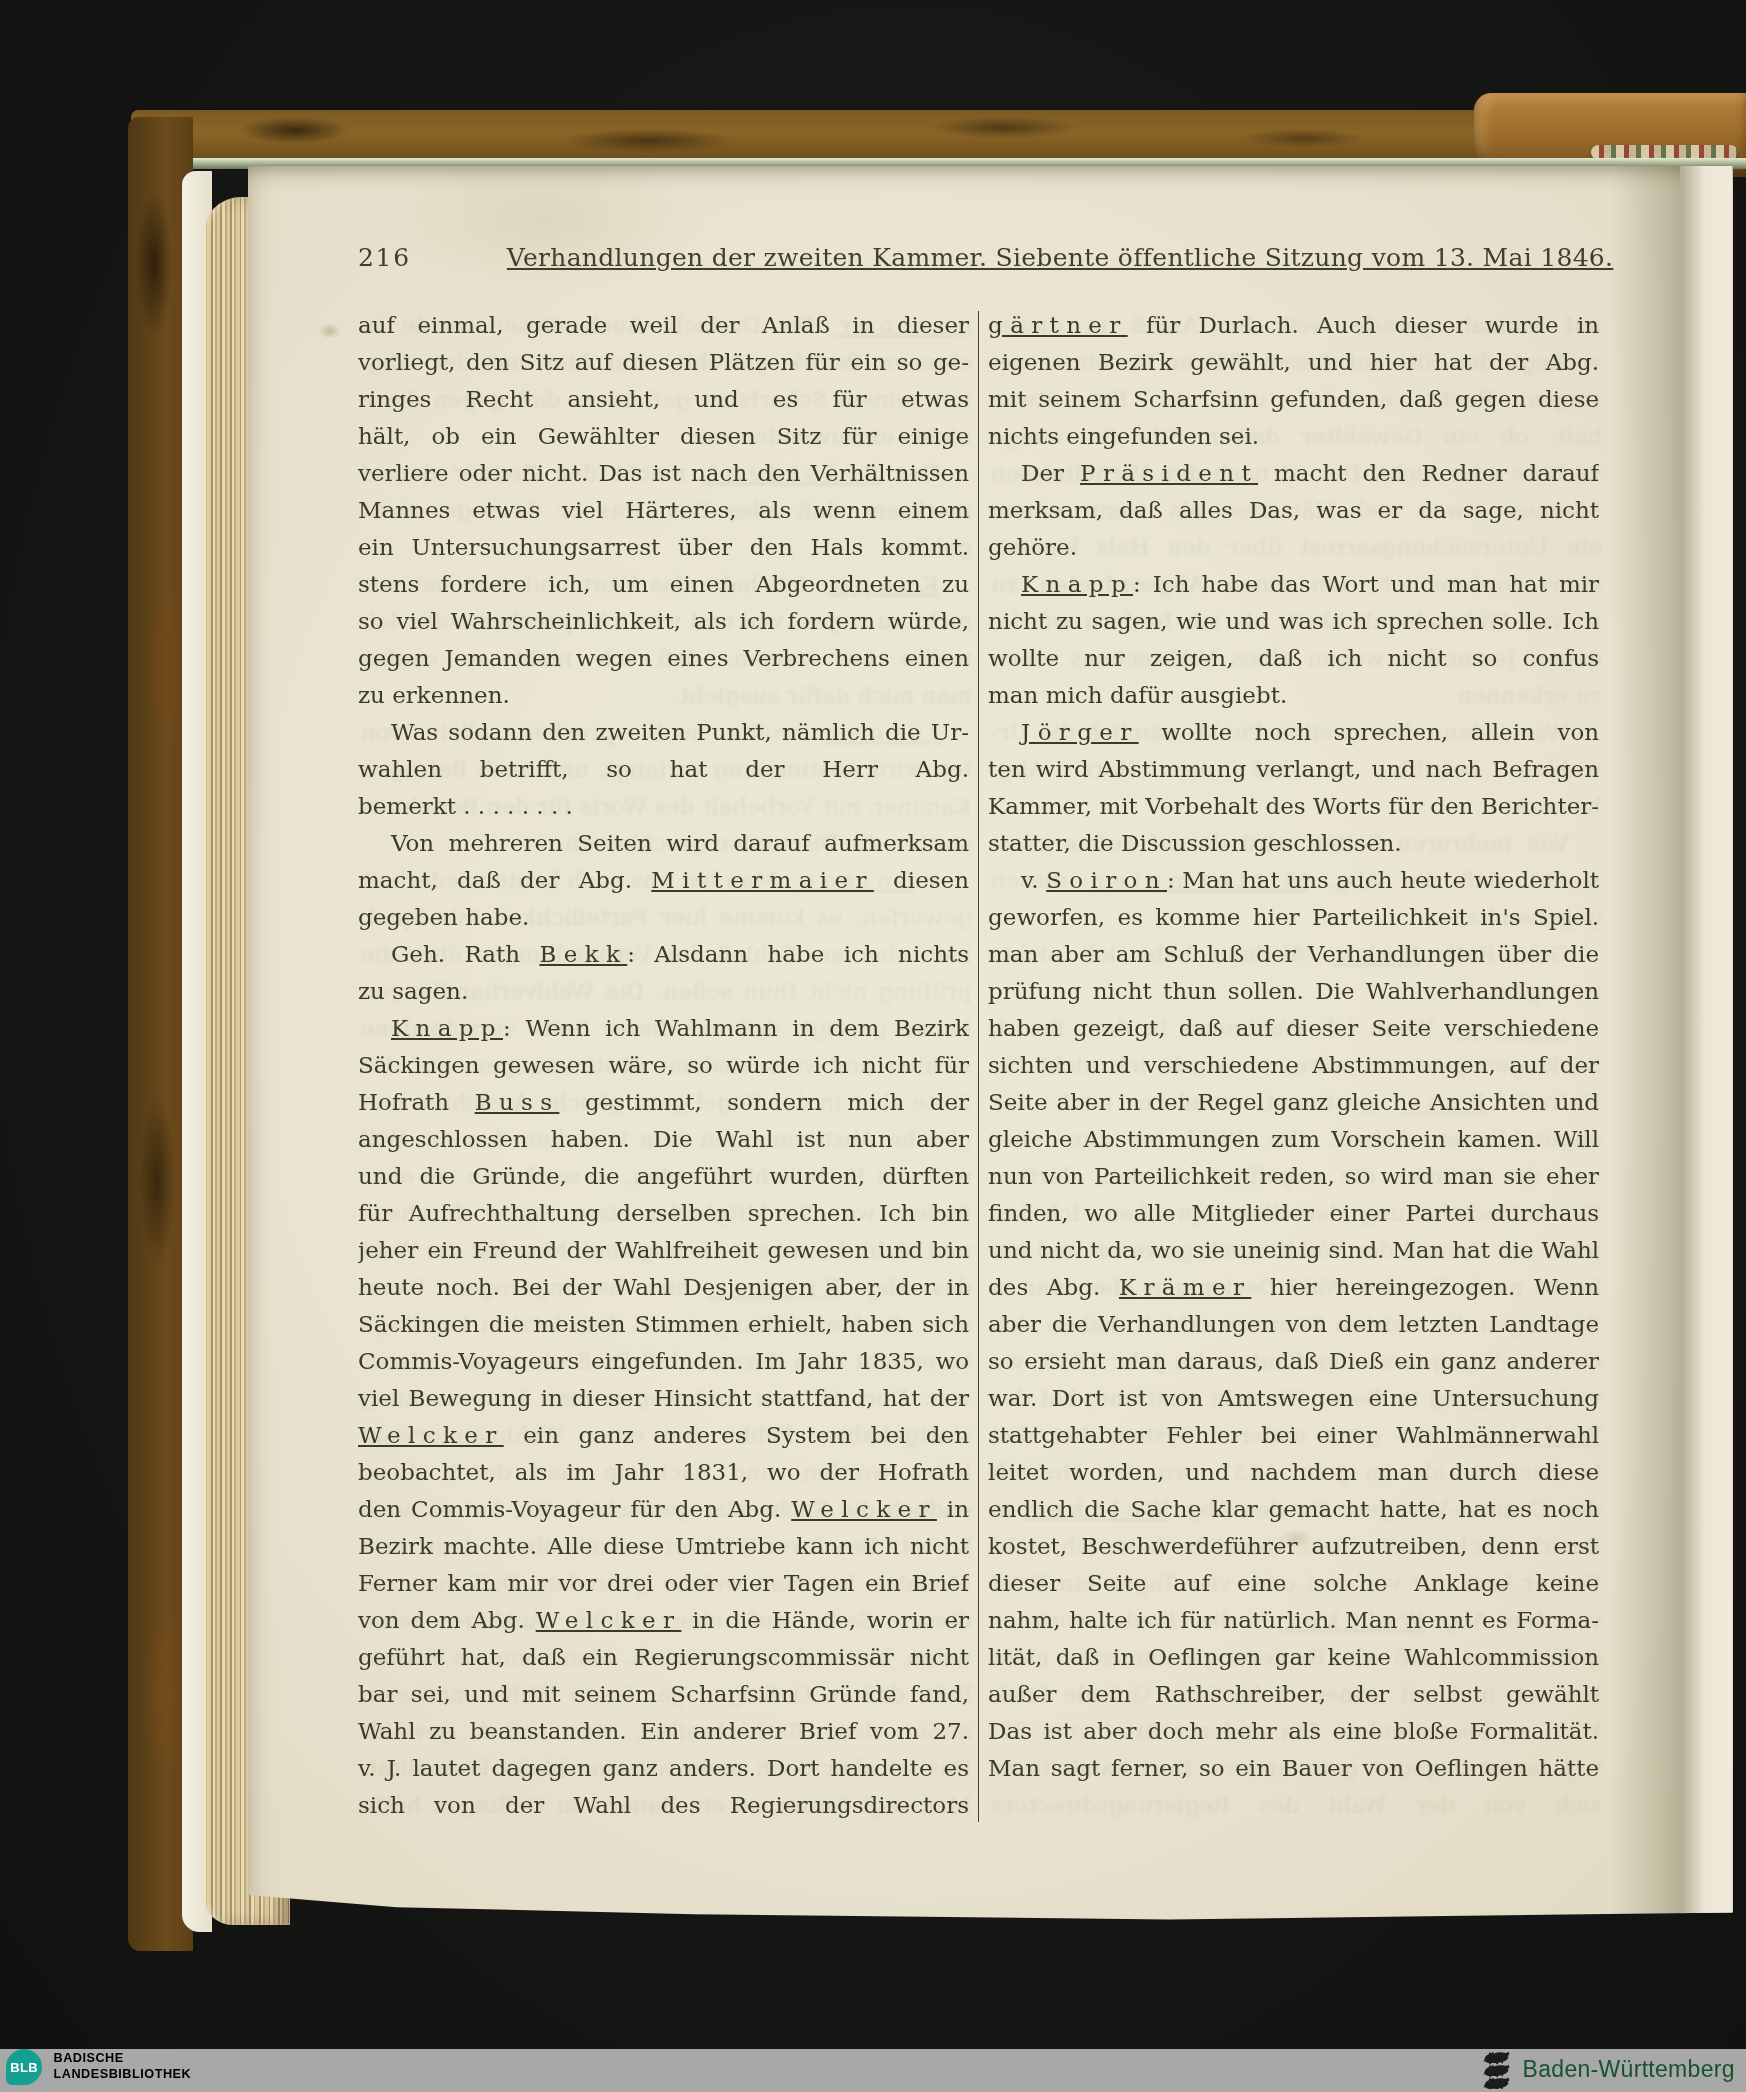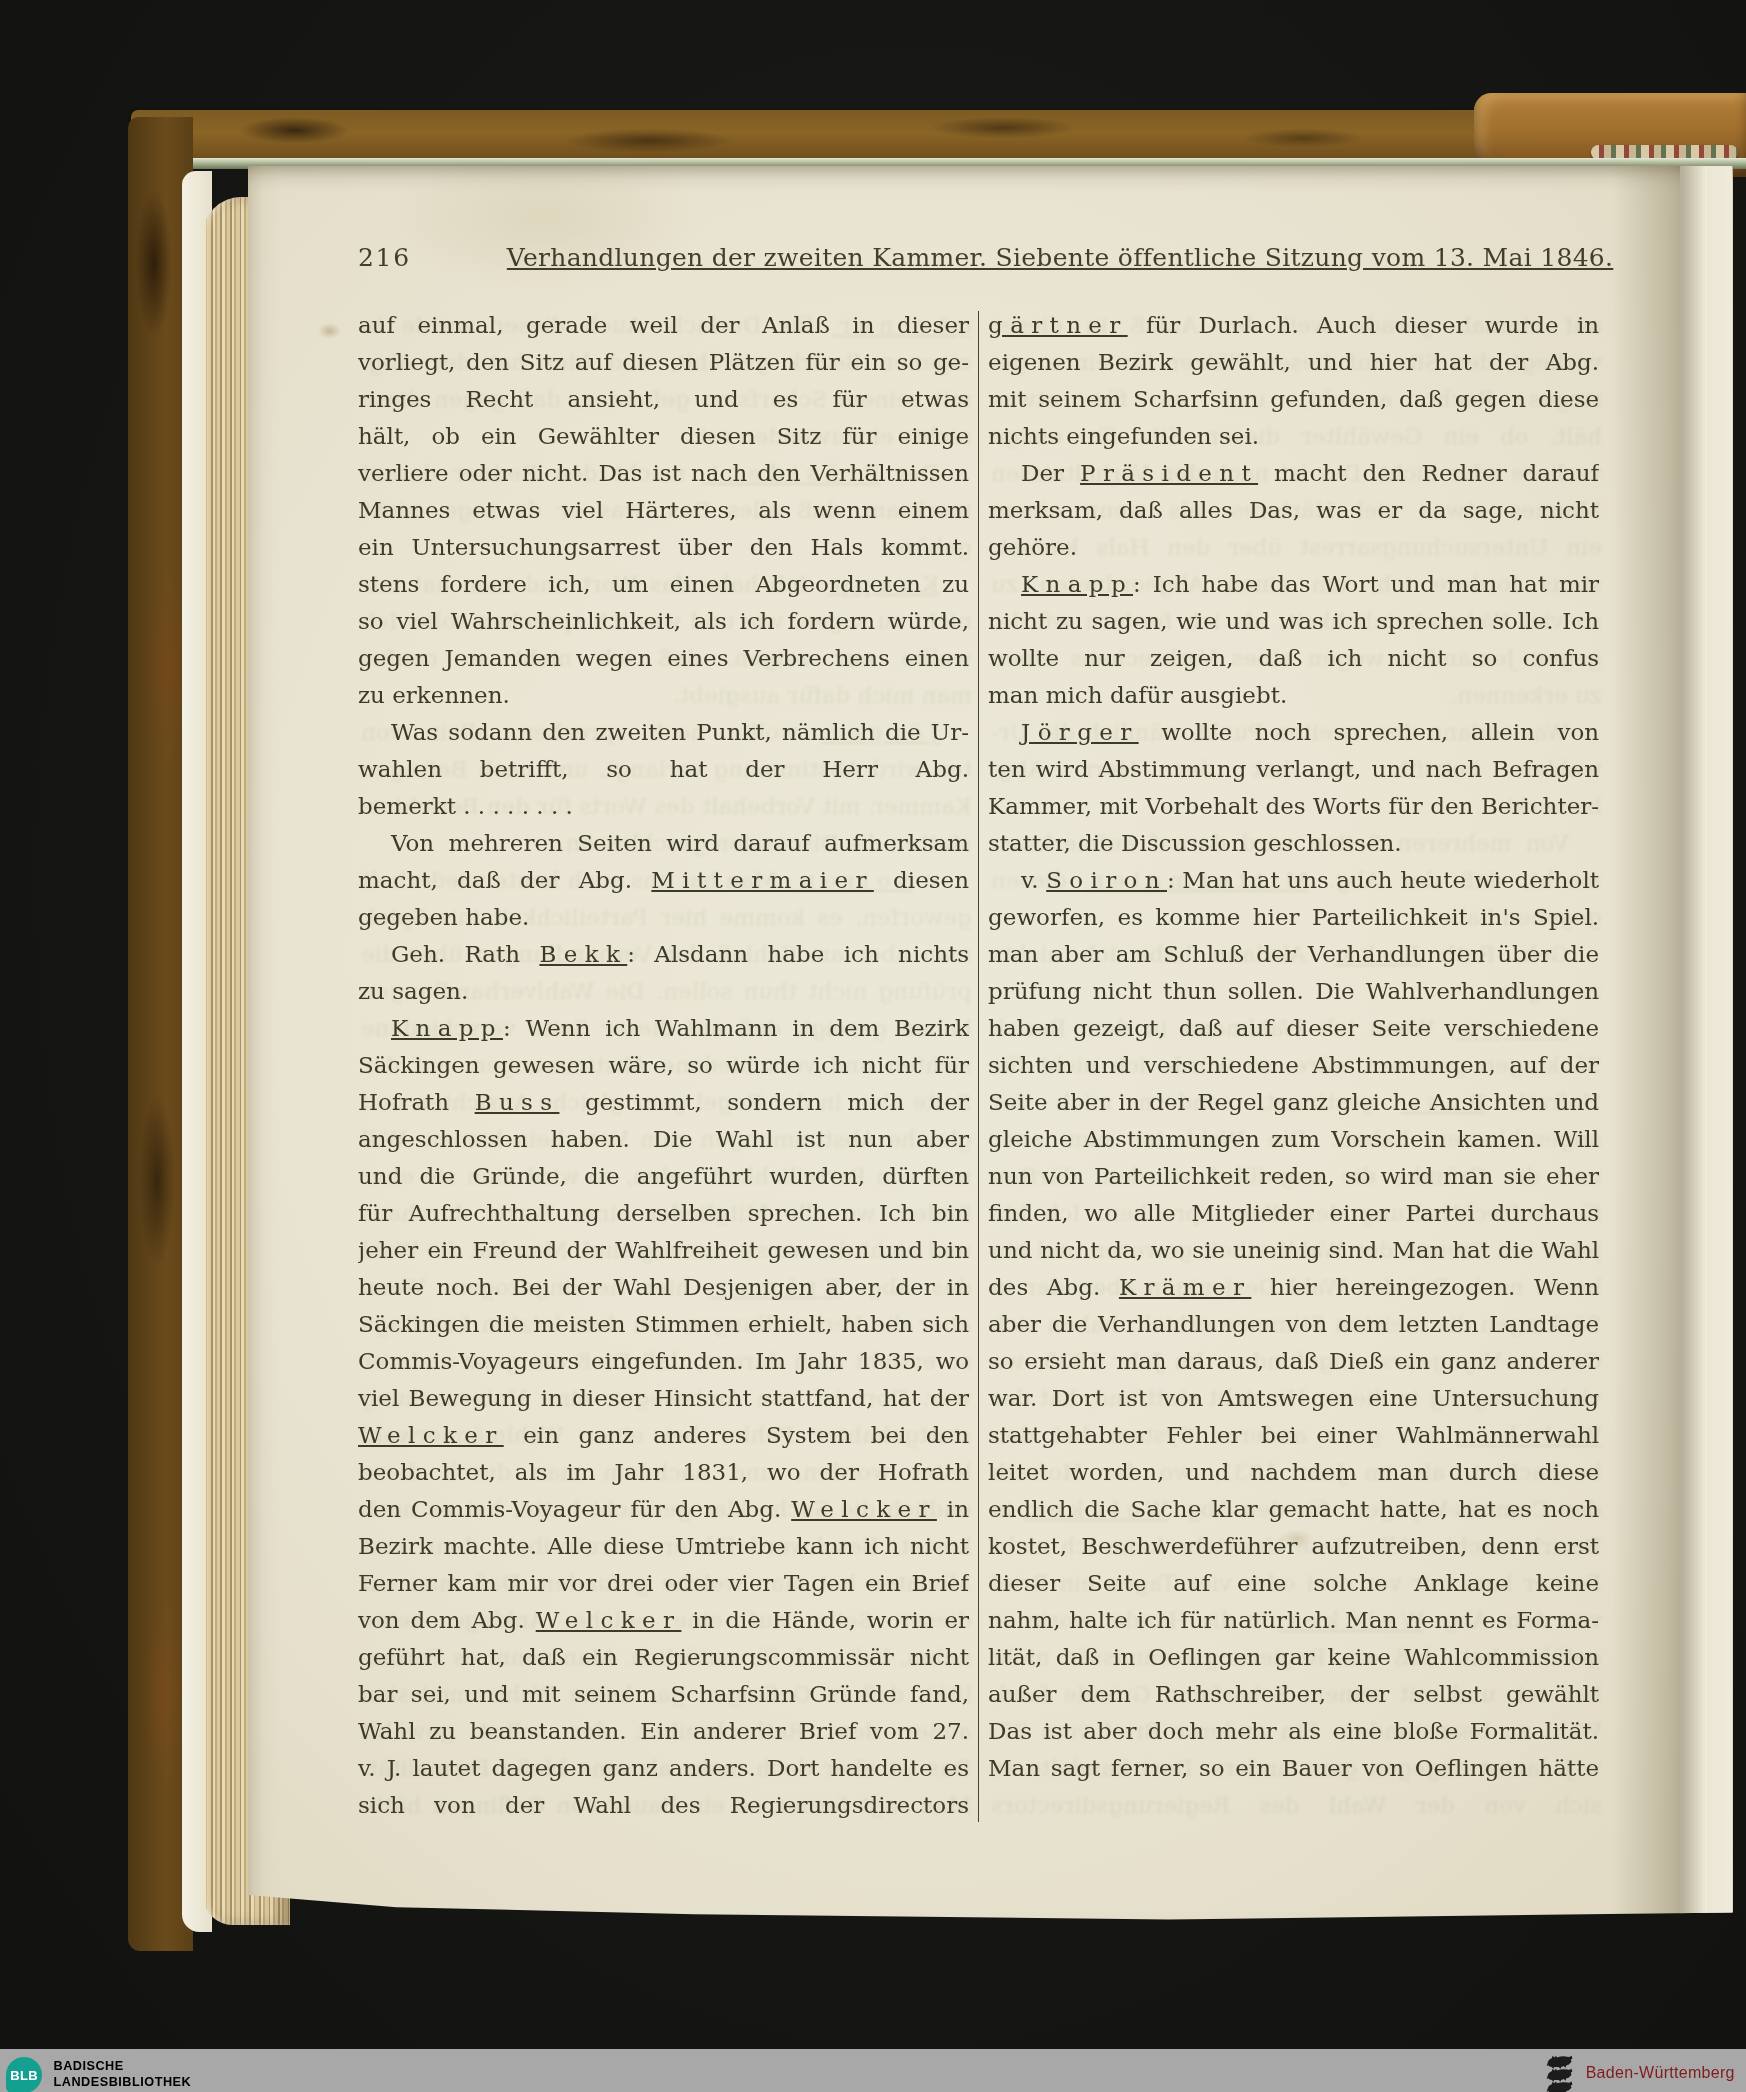--- a/index.html
+++ b/index.html
@@ -66,31 +66,31 @@
   .line.indent{text-indent:33px;}
   .line.parend{text-align-last:left;}
   .sperr{letter-spacing:.32em;text-decoration:underline;}
 
   .ghost{position:absolute;left:110px;top:141px;width:1244px;display:flex;
     transform:scaleX(-1);opacity:.10;filter:blur(1.4px);color:#6e7b4d;pointer-events:none;}
   .ghost .col-divider{visibility:hidden;}
 
   
   .viewer-footer{position:absolute;left:0;bottom:0;width:1747px;height:44px;background:#a8a8a8;
-    display:flex;align-items:flex-end;justify-content:space-between;
+    display:flex;align-items:flex-start;justify-content:space-between;
     font-family:"Liberation Sans", sans-serif;}
   .footer-left{display:flex;align-items:center;margin-left:6.1px;}
   .blb-logo{width:36px;height:36px;background:#14a090;border-radius:50% 50% 50% 16%;
     display:flex;align-items:center;justify-content:center;color:#fff;font-size:13px;font-weight:bold;
     letter-spacing:0.4px;}
   .library-name{margin-left:11.4px;color:#000000;font-weight:bold;font-size:12.7px;line-height:15.7px;
     letter-spacing:0.5px;}
   .footer-right{display:flex;align-items:center;margin-right:12.2px;}
   .lions{margin-right:10.5px;display:block;}
-  .state-name{color:#7f1d1d;font-size:16px;letter-spacing:0.3px;}
+  .state-name{color:#14532d;font-size:23px;letter-spacing:0.3px;}
 </style>
 </head>
 <body>
 
 <div id="stage">
 
   <div class="cover-top"></div>
   <div class="spine-head"></div>
   <div class="headband"></div>
   <div class="edge-line"></div>

